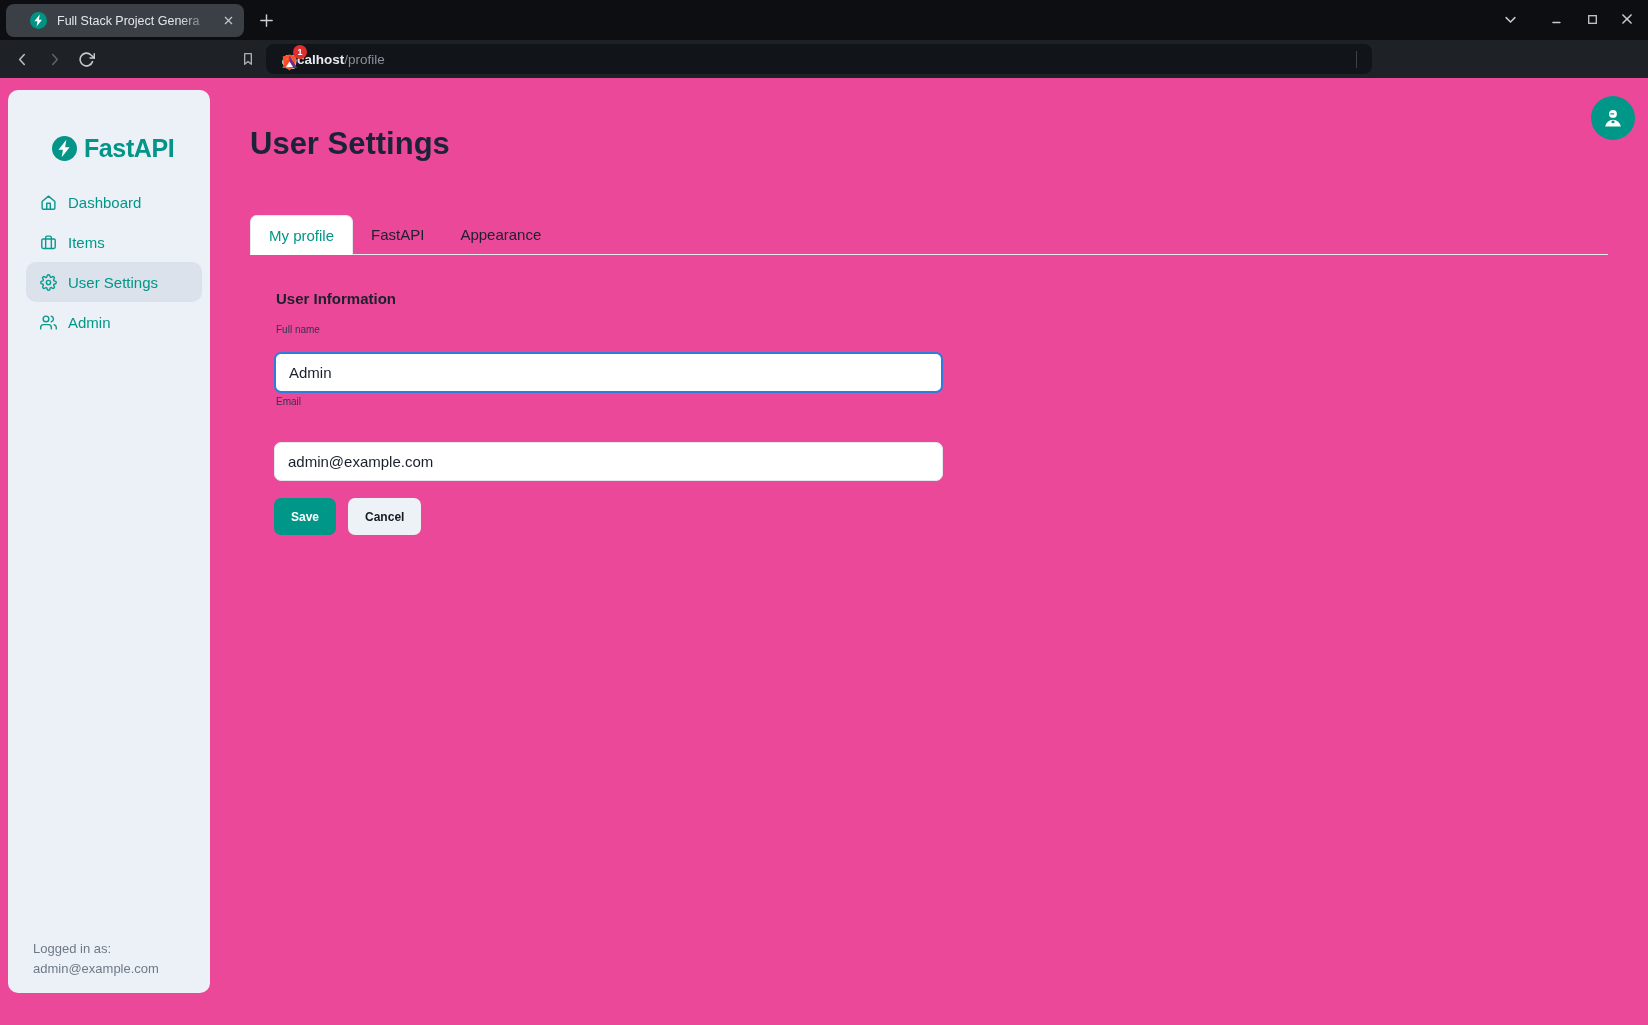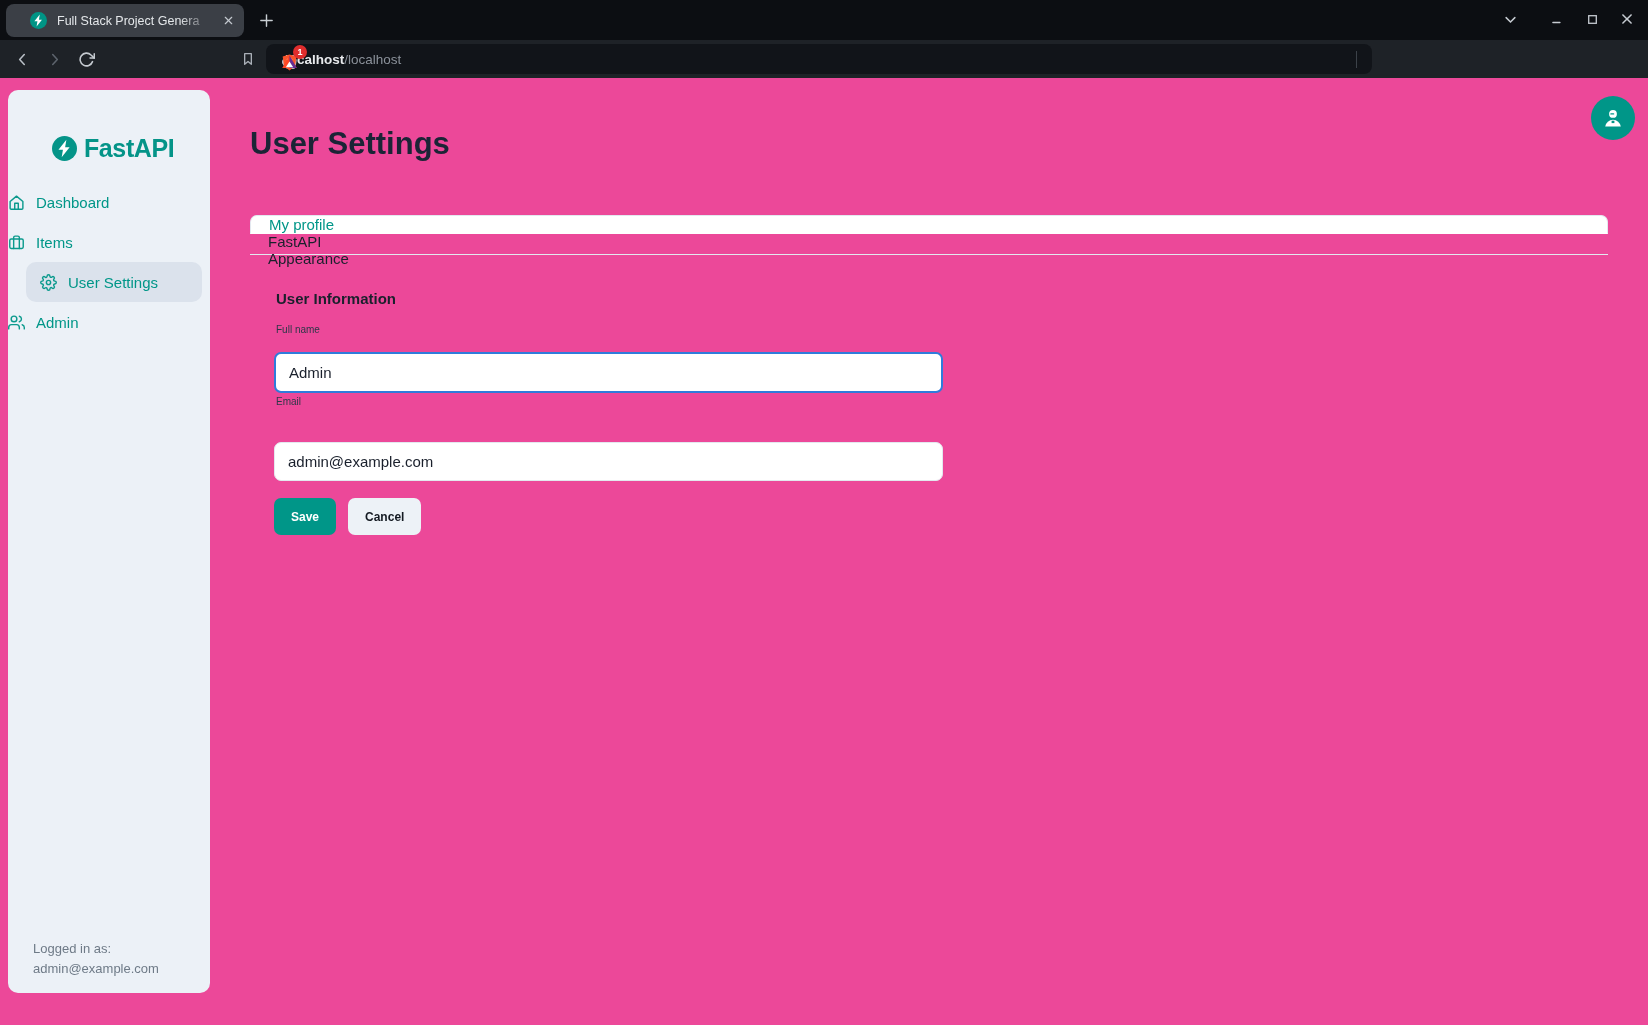--- a/index.html
+++ b/index.html
@@ -40,33 +40,33 @@
                    display: flex; align-items: center; justify-content: center; padding: 0 3px; }
   .right-tools { position: absolute; right: 6px; top: 5px; display: flex; gap: 5px; color: #aeb4bc; }
 
   
   .page { position: absolute; top: 78px; left: 0; width: 100%; height: 967px; background: #ec4899; }
 
   .sidebar { position: absolute; left: 8px; top: 12px; width: 202px; height: 903px; background: #ecf1f7; border-radius: 10px; }
   .logo { position: absolute; left: 44px; top: 44px; display: flex; align-items: center; gap: 7px; }
   .logo-text { font-size: 25px; font-weight: 700; color: #049488; letter-spacing: -0.4px; }
   .nav { position: absolute; top: 92px; left: 0; right: 0; }
-  .nav-item { height: 40px; display: flex; align-items: center; gap: 11px;
+  .nav-item { height: 40px; display: flex; align-items: center; padding-left: 32px; gap: 11px;
               color: #009688; font-size: 15px; cursor: pointer; }
   .nav-item.active { background: #dbe2ec; border-radius: 10px; margin: 0 8px 0 18px; padding-left: 14px; }
   .nav-item svg { color: #0b9a8d; }
   .sidebar-footer { position: absolute; left: 25px; bottom: 14px; font-size: 13px; color: #6e7a87; line-height: 20px; }
 
   .avatar-btn { position: absolute; left: 1591px; top: 18px; width: 44px; height: 44px; border-radius: 50%;
                 background: #009688; display: flex; align-items: center; justify-content: center; border: none; cursor: pointer; }
 
   .page-title { position: absolute; left: 250px; top: 48px; font-size: 31px; font-weight: 700; color: #1b2436; }
 
   .tabs { position: absolute; left: 250px; top: 137px; right: 40px; height: 40px;
-          display: flex; align-items: stretch; border-bottom: 1px solid #e3e8ef; flex-direction: column; }
+          display: flex; align-items: stretch; border-bottom: 1px solid #e3e8ef; }
   .tabbtn { display: flex; align-items: center; padding: 0 18px; font-size: 15px; color: #1a202c;
             background: transparent; border: none; cursor: pointer; }
   .tabbtn.active { background: #fff; border: 1px solid #e3e8ef; border-bottom: 1px solid #fff;
                    border-radius: 7px 7px 0 0; color: #009688; margin-bottom: -1px; }
 
   .section-title { position: absolute; left: 276px; top: 212px; font-size: 15px; font-weight: 700; color: #1a202c; }
   .field-label { position: absolute; left: 276px; font-size: 10px; color: #2d3748; }
   .lbl-fullname { top: 246px; }
   .lbl-email { top: 318px; }
   .text-input { position: absolute; left: 274px; width: 669px; height: 39px; border: 1px solid #e3e8ef;
@@ -174,21 +174,21 @@
   <div class="urlbar">
     <button class="ibtn">
       <span>
         <svg width="17" height="17" viewBox="0 0 24 24">
             <circle cx="12" cy="12" r="9.5" fill="#949aa3"></circle>
             <rect x="10.9" y="10.3" width="2.2" height="6.6" rx="1.1" fill="#15181d"></rect>
             <circle cx="12" cy="7.5" r="1.35" fill="#15181d"></circle>
           </svg>
       </span>
     </button>
-    <span class="url-text"><b>localhost</b><span class="url-path">/localhost</span></span>
+    <span class="url-text"><b>localhost</b><span class="url-path">/profile</span></span>
     <span class="url-spacer"></span>
     <button class="ibtn">
       <span>
         <svg width="18" height="18" viewBox="0 0 24 24" fill="none" stroke="currentColor" stroke-width="2" stroke-linecap="round">
             <circle cx="7" cy="12" r="3.2"></circle>
             <path d="M10.2 12h10.3M16.5 12v3.4M20.5 12v2.6"></path>
           </svg>
       </span>
     </button>
     <button class="ibtn">

